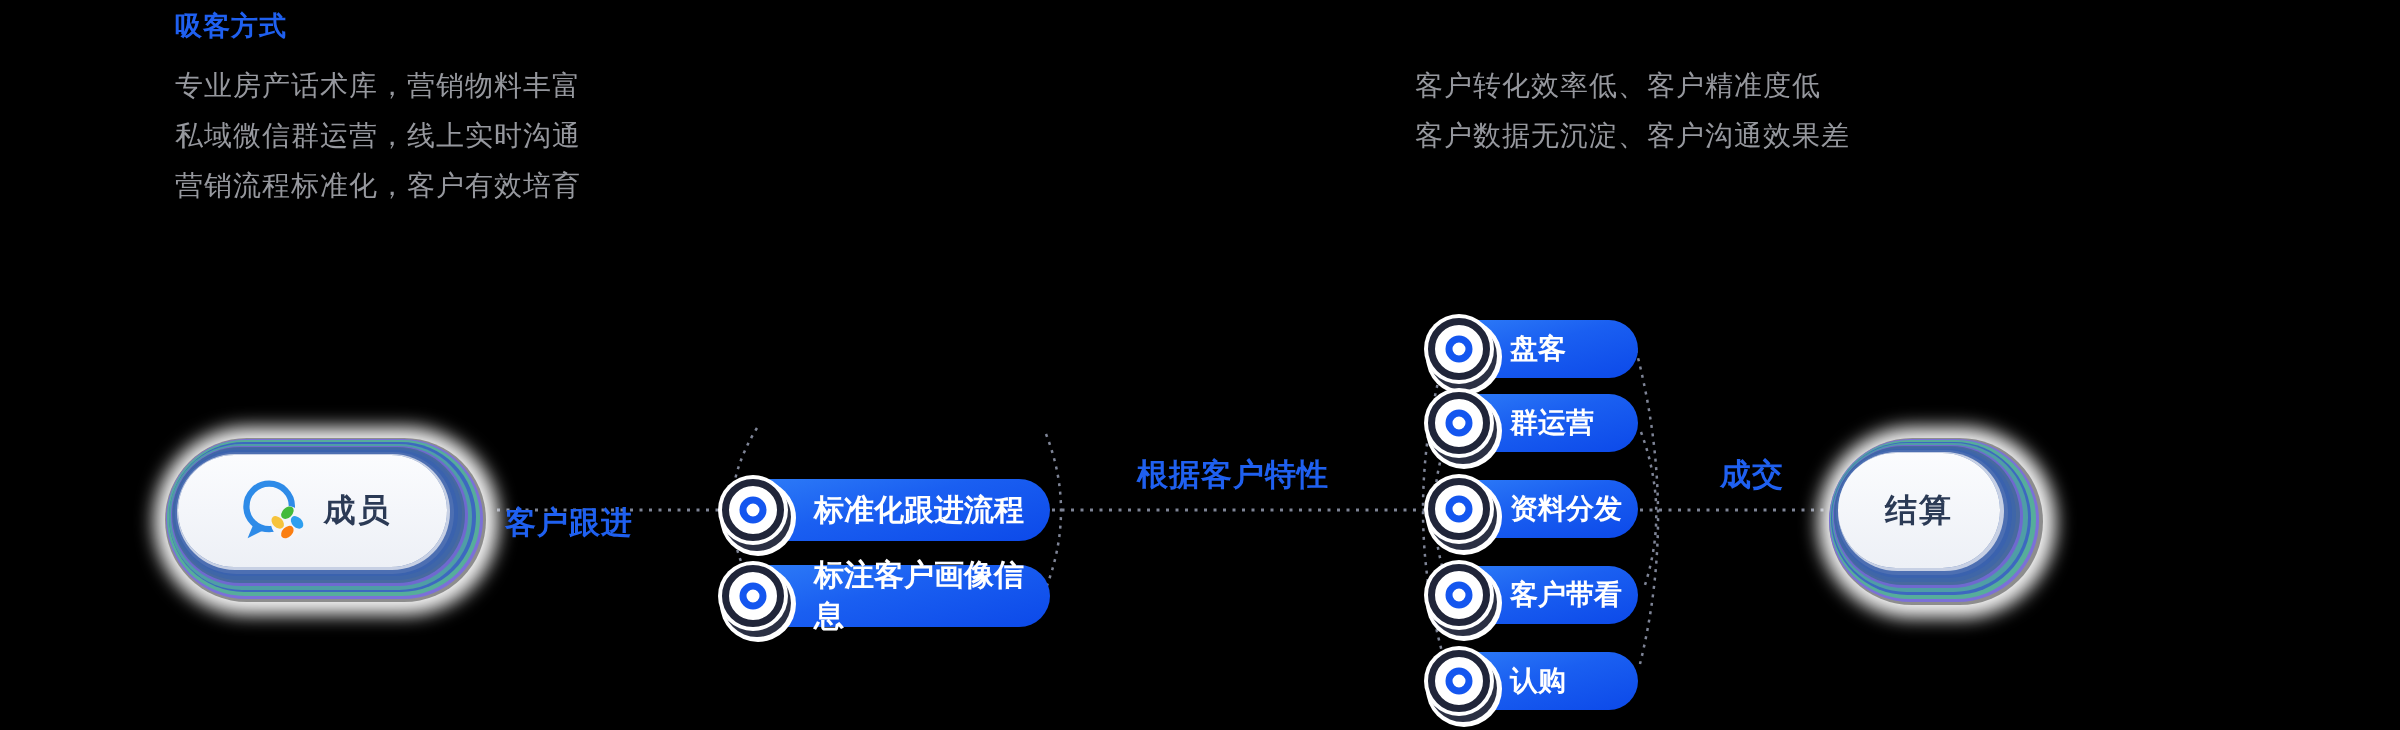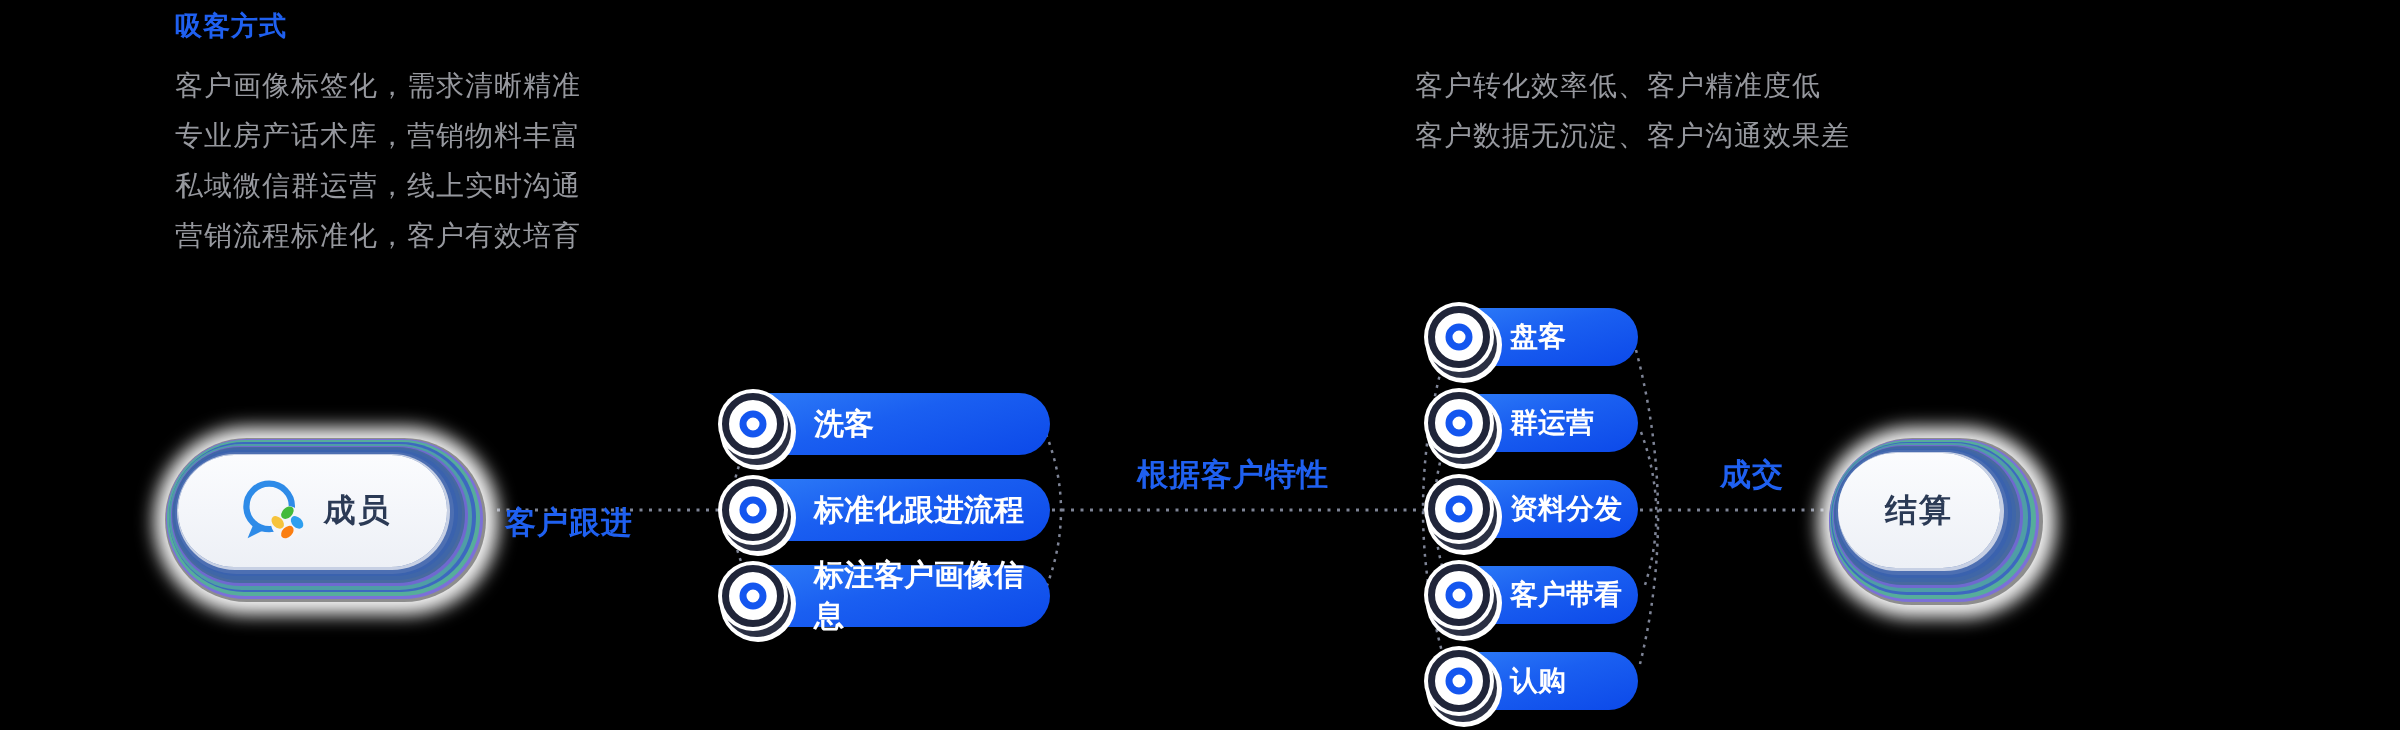--- a/index.html
+++ b/index.html
@@ -82,21 +82,20 @@
   }
   .lines-layer{position:absolute;left:0;top:0;z-index:1;}
 </style>
 </head>
 <body>
 
 <div class="canvas">
 
   <div class="tl-title">吸客方式</div>
   <div class="txt-lines tl-lines">
-    <div>客户画像标签化，需求清晰精准</div>
     <div>专业房产话术库，营销物料丰富</div>
     <div>私域微信群运营，线上实时沟通</div>
     <div>营销流程标准化，客户有效培育</div>
   </div>
 
   <div class="txt-lines tr-lines">
     <div>客户转化效率低、客户精准度低</div>
     <div>客户数据无沉淀、客户沟通效果差</div>
   </div>
 
@@ -122,36 +121,32 @@
       <ellipse cx="50.5" cy="39" rx="6.4" ry="4.4" fill="#2E9FEF" transform="rotate(45 50.5 39)"></ellipse>
       <ellipse cx="42" cy="47.5" rx="6.4" ry="4.4" fill="#FB7E11" transform="rotate(135 42 47.5)"></ellipse>
       <ellipse cx="33.5" cy="39" rx="6.4" ry="4.4" fill="#F6C33C" transform="rotate(45 33.5 39)"></ellipse>
       <ellipse cx="42" cy="30.5" rx="6.4" ry="4.4" fill="#44BA3B" transform="rotate(135 42 30.5)"></ellipse>
     </svg>
     <span class="node-label">成员</span>
   </div>
 
   <div class="flow-label" style="left:505px;margin-top:48px;">客户跟进</div>
 
-  <div class="pill pill-mid" style="top:393px;">
-    <span class="dot"></span>
-    <span>洗客</span>
-  </div>
   <div class="pill pill-mid" style="top:479px;">
     <span class="dot"></span>
     <span>标准化跟进流程</span>
   </div>
   <div class="pill pill-mid" style="top:565px;">
     <span class="dot"></span>
     <span>标注客户画像信息</span>
   </div>
 
   <div class="flow-label" style="left:1137px;">根据客户特性</div>
 
-  <div class="pill pill-right" style="top:308px;">
+  <div class="pill pill-right" style="top:320px;">
     <span class="dot"></span>
     <span>盘客</span>
   </div>
   <div class="pill pill-right" style="top:394px;">
     <span class="dot"></span>
     <span>群运营</span>
   </div>
   <div class="pill pill-right" style="top:480px;">
     <span class="dot"></span>
     <span>资料分发</span>

